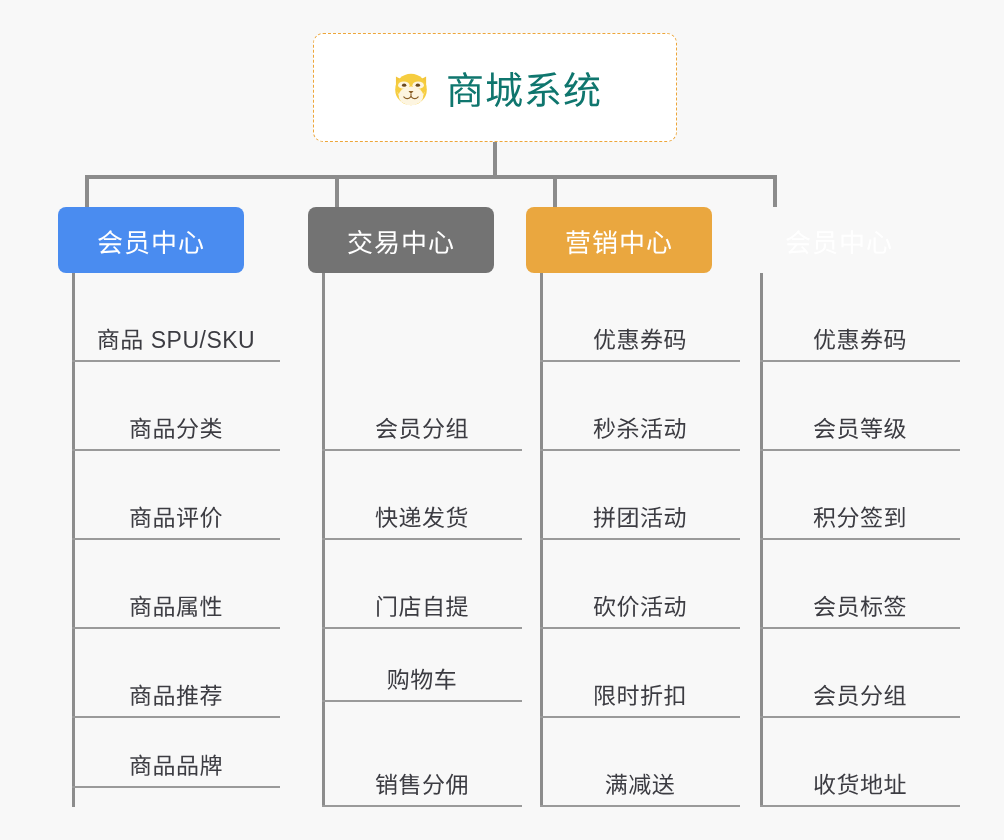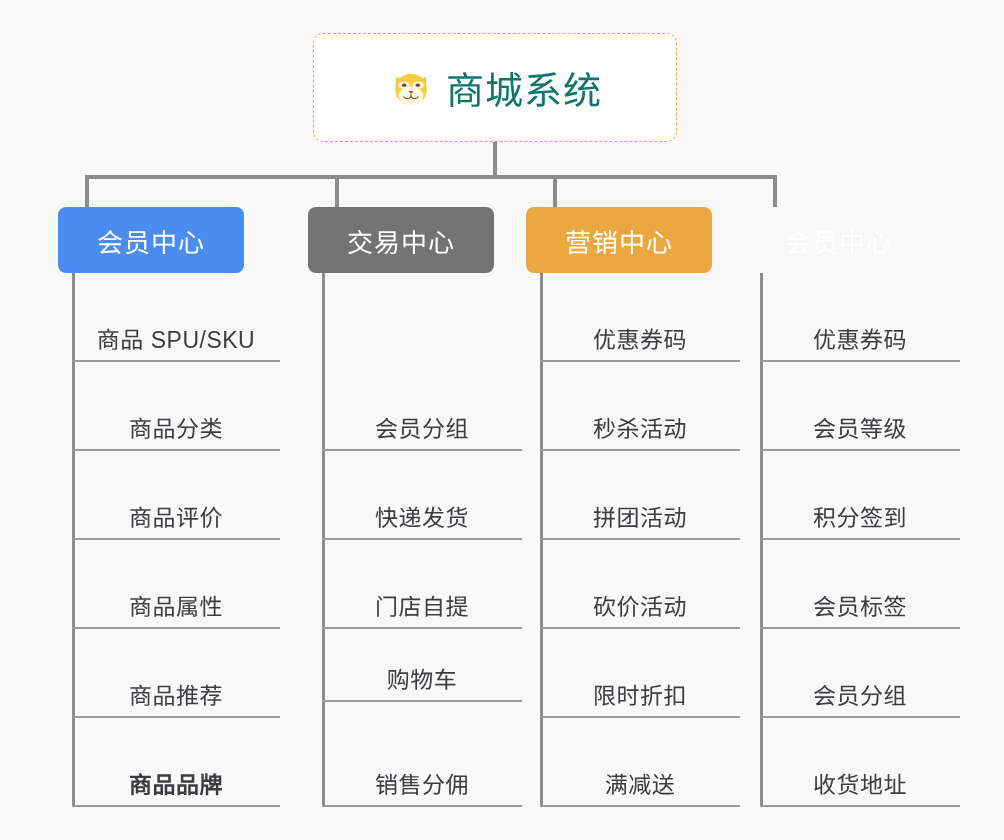--- a/index.html
+++ b/index.html
@@ -176,21 +176,21 @@
           <span class="leaf-rule"></span>
         </div>
         <div class="leaf-item" style="top: 178px; width: 208px;">
           <span class="leaf-label">商品评价</span>
           <span class="leaf-rule"></span>
         </div>
         <div class="leaf-item" style="top: 356px; width: 208px;">
           <span class="leaf-label">商品推荐</span>
           <span class="leaf-rule"></span>
         </div>
-        <div class="leaf-item" style="top: 445px; width: 208px; font-weight: bold;">
+        <div class="leaf-item" style="top: 426px; width: 208px;">
           <span class="leaf-label">商品品牌</span>
           <span class="leaf-rule"></span>
         </div>
       </div>
       <div class="cat-box" style="left: 308px; width: 186px; background: #737373;">
         <span>交易中心</span>
       </div>
       <div class="leaf-col" style="left: 322px; width: 200px; height: 534px;">
         <div class="leaf-spine" style="height: 534px;"></div>
         <div class="leaf-item" style="top: 89px; width: 200px;">

